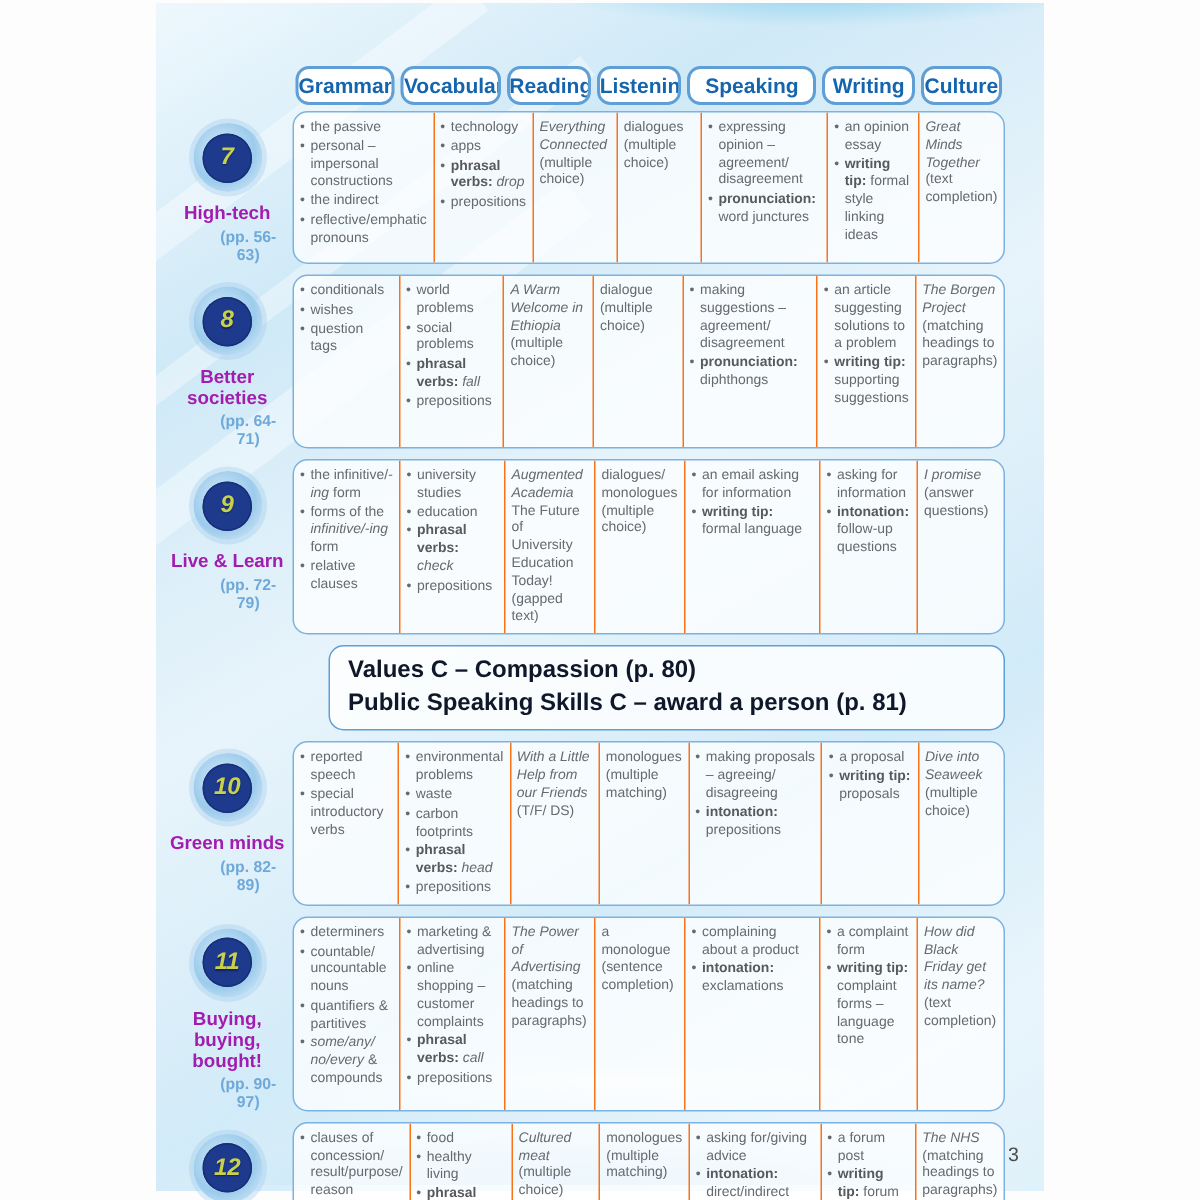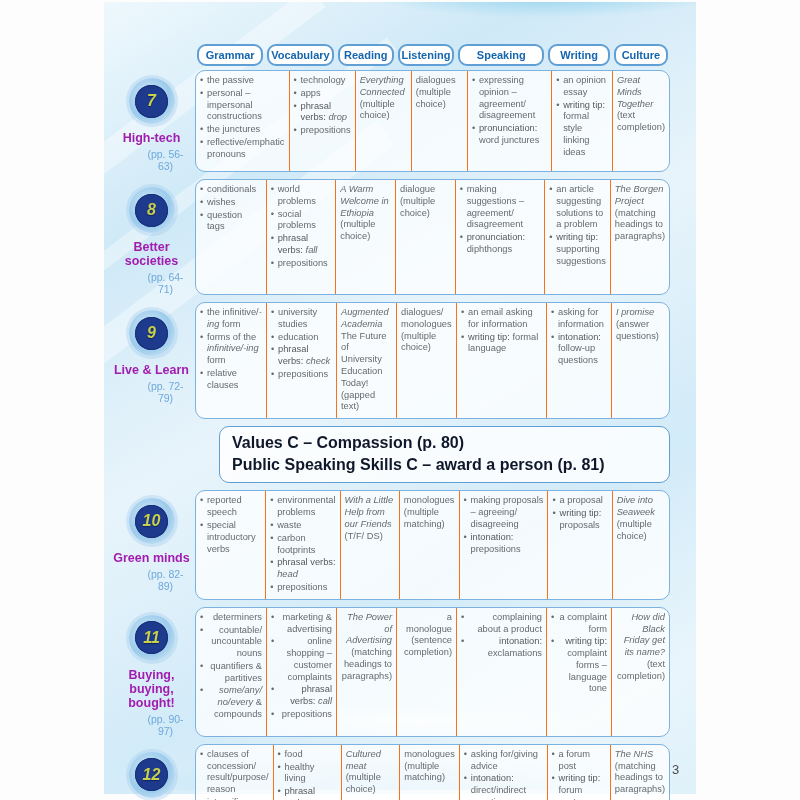--- a/index.html
+++ b/index.html
@@ -33,21 +33,21 @@
 
   .content{position:absolute;left:112px;top:44px;width:558px;}
 
   
   .grid{display:grid;grid-template-columns:83px 1fr;}
   .cols{display:grid;grid-template-columns:70fr 70fr 60fr 60fr 90fr 65fr 58fr;}
 
   
   .pill{
     border:2px solid #5f9fd6;border-radius:9px;background:#fff;
-    color:#1565ae;font-weight:bold;font-size:11px;text-align:center;
+    color:#1565ae;font-weight:bold;font-size:14px;text-align:center;
     padding:3px 0;margin:0 2px 4px 2px;white-space:nowrap;overflow:hidden;
   }
 
   
   .unit-row{margin-bottom:7px;}
   .badge-col{display:flex;flex-direction:column;align-items:center;text-align:center;padding:8px 4px 0 0;}
   .badge{
     width:46px;height:46px;border-radius:50%;
     background:radial-gradient(circle at 42% 40%,#cde6f7 10%,#9ccbec 55%,#bcdcf2 75%,rgba(188,220,242,.15) 100%);
     display:flex;align-items:center;justify-content:center;
@@ -56,43 +56,43 @@
   .badge-inner{
     width:33px;height:33px;border-radius:50%;background:#1d3a8d;
     display:flex;align-items:center;justify-content:center;
     box-shadow:inset 0 0 0 1px #162f76;
   }
   .badge-num{
     color:#c9d04c;font-weight:bold;font-style:italic;font-size:16px;
     text-shadow:0 1px 1px #10245c;
   }
   .unit-title{color:#a21caf;font-weight:bold;font-size:12.5px;line-height:1.12;margin-top:7px;}
-  .unit-pages{color:#6ea9da;font-weight:normal;font-size:10.5px;margin-top:3px;margin-left:28px;}
+  .unit-pages{color:#6ea9da;font-weight:bold;font-size:10.5px;margin-top:3px;margin-left:28px;}
 
   .row-table{
     border:1.6px solid #7cb2e0;border-radius:10px;
     background:rgba(255,255,255,.74);overflow:hidden;
   }
   .cell{
     border-left:1px solid #f97316;padding:4px 4px;font-size:9.3px;color:#656a6e;line-height:1.27;
   }
   .cell:first-child{border-left:none;}
   .blist{list-style:none;margin:0;padding:0;}
   .blist li{position:relative;padding-left:7px;margin-bottom:1px;}
   .blist li::before{content:"\2022";position:absolute;left:0;top:0;color:#656a6e;}
   .ptext{margin-bottom:1px;}
-  .b{font-weight:normal;color:#565a5d;margin-top:32px;}
+  .b{font-weight:bold;color:#565a5d;margin-top:32px;}
   .i{font-style:italic;}
 
   
   .u7 .row-table{min-height:92px;}
   .u8 .row-table{min-height:80px;}
   .u9 .row-table{min-height:84px;}
   .u10 .row-table{min-height:90px;}
-  .u11 .row-table{min-height:101px;text-align:right;}
+  .u11 .row-table{min-height:101px;}
   .u12 .row-table{min-height:76px;}
 
   
   .banner{
     position:relative;
     border:1.6px solid #5f9fd6;border-radius:10px;background:rgba(255,255,255,.82);
     padding:5px 12px 6px 12px;color:#0f172a;font-weight:bold;font-size:16px;line-height:1.38;margin-left:24px;
   }
   .banner-line,.ref-item{position:relative;}
 
@@ -134,21 +134,21 @@
             </div>
           </div>
           <div class="unit-title">High-tech</div>
           <div class="unit-pages">(pp. 56-63)</div>
         </div>
         <div class="row-table cols">
           <div class="cell">
             <ul class="blist">
               <li><span>the passive</span></li>
               <li><span>personal – impersonal constructions</span></li>
-              <li><span>the junctures</span></li>
+              <li><span>the indirect</span></li>
               <li><span>reflective/emphatic pronouns</span></li>
             </ul>
           </div>
           <div class="cell">
             <ul class="blist">
               <li><span>technology</span></li>
               <li><span>apps</span></li>
               <li><span class="b">phrasal verbs: </span><span class="i">drop</span></li>
               <li><span>prepositions</span></li>
             </ul>

